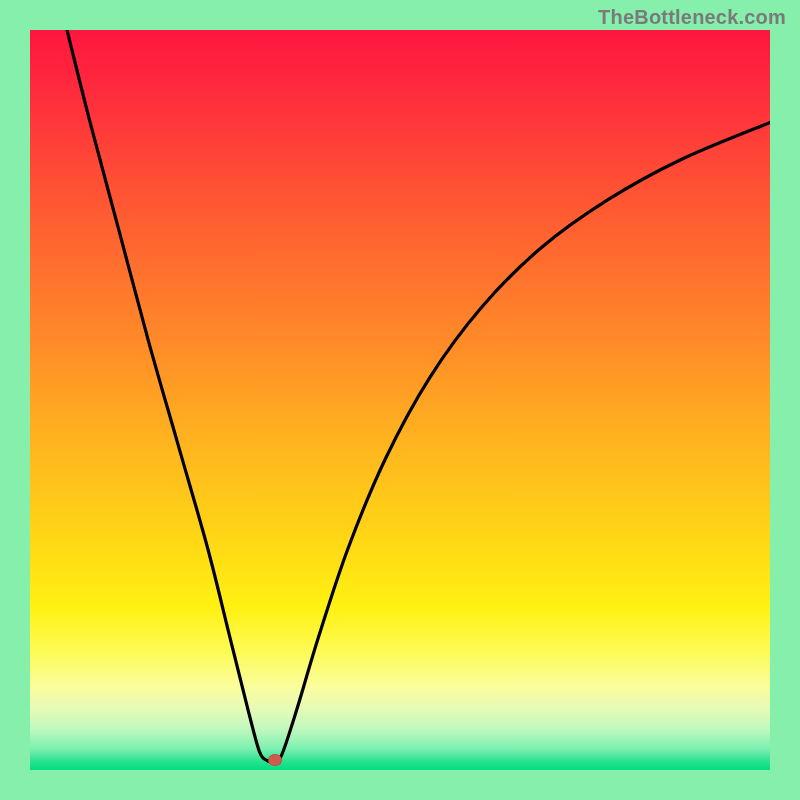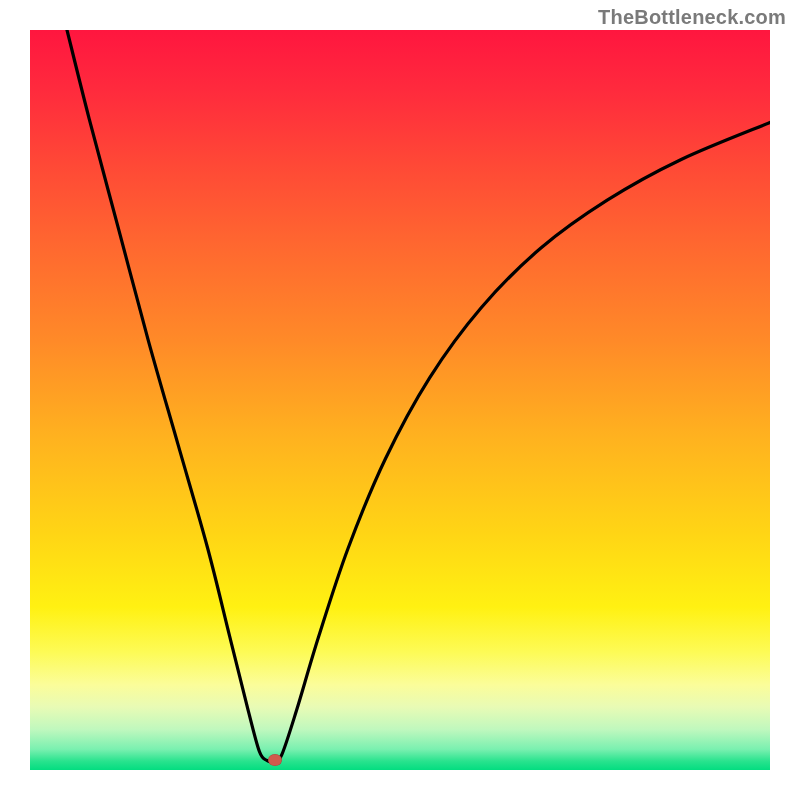--- a/index.html
+++ b/index.html
@@ -8,21 +8,21 @@
     width: 800px;
     height: 800px;
     overflow: hidden;
     background: #000;
     font-family: Arial, Helvetica, sans-serif;
   }
   .frame {
     position: relative;
     width: 800px;
     height: 800px;
-    background: #ffffff;
+    background: #86efac;
   }
   .plot-area {
     position: absolute;
     left: 30px;
     top: 30px;
     width: 740px;
     height: 740px;
     overflow: hidden;
   }
   .gradient-bg {

